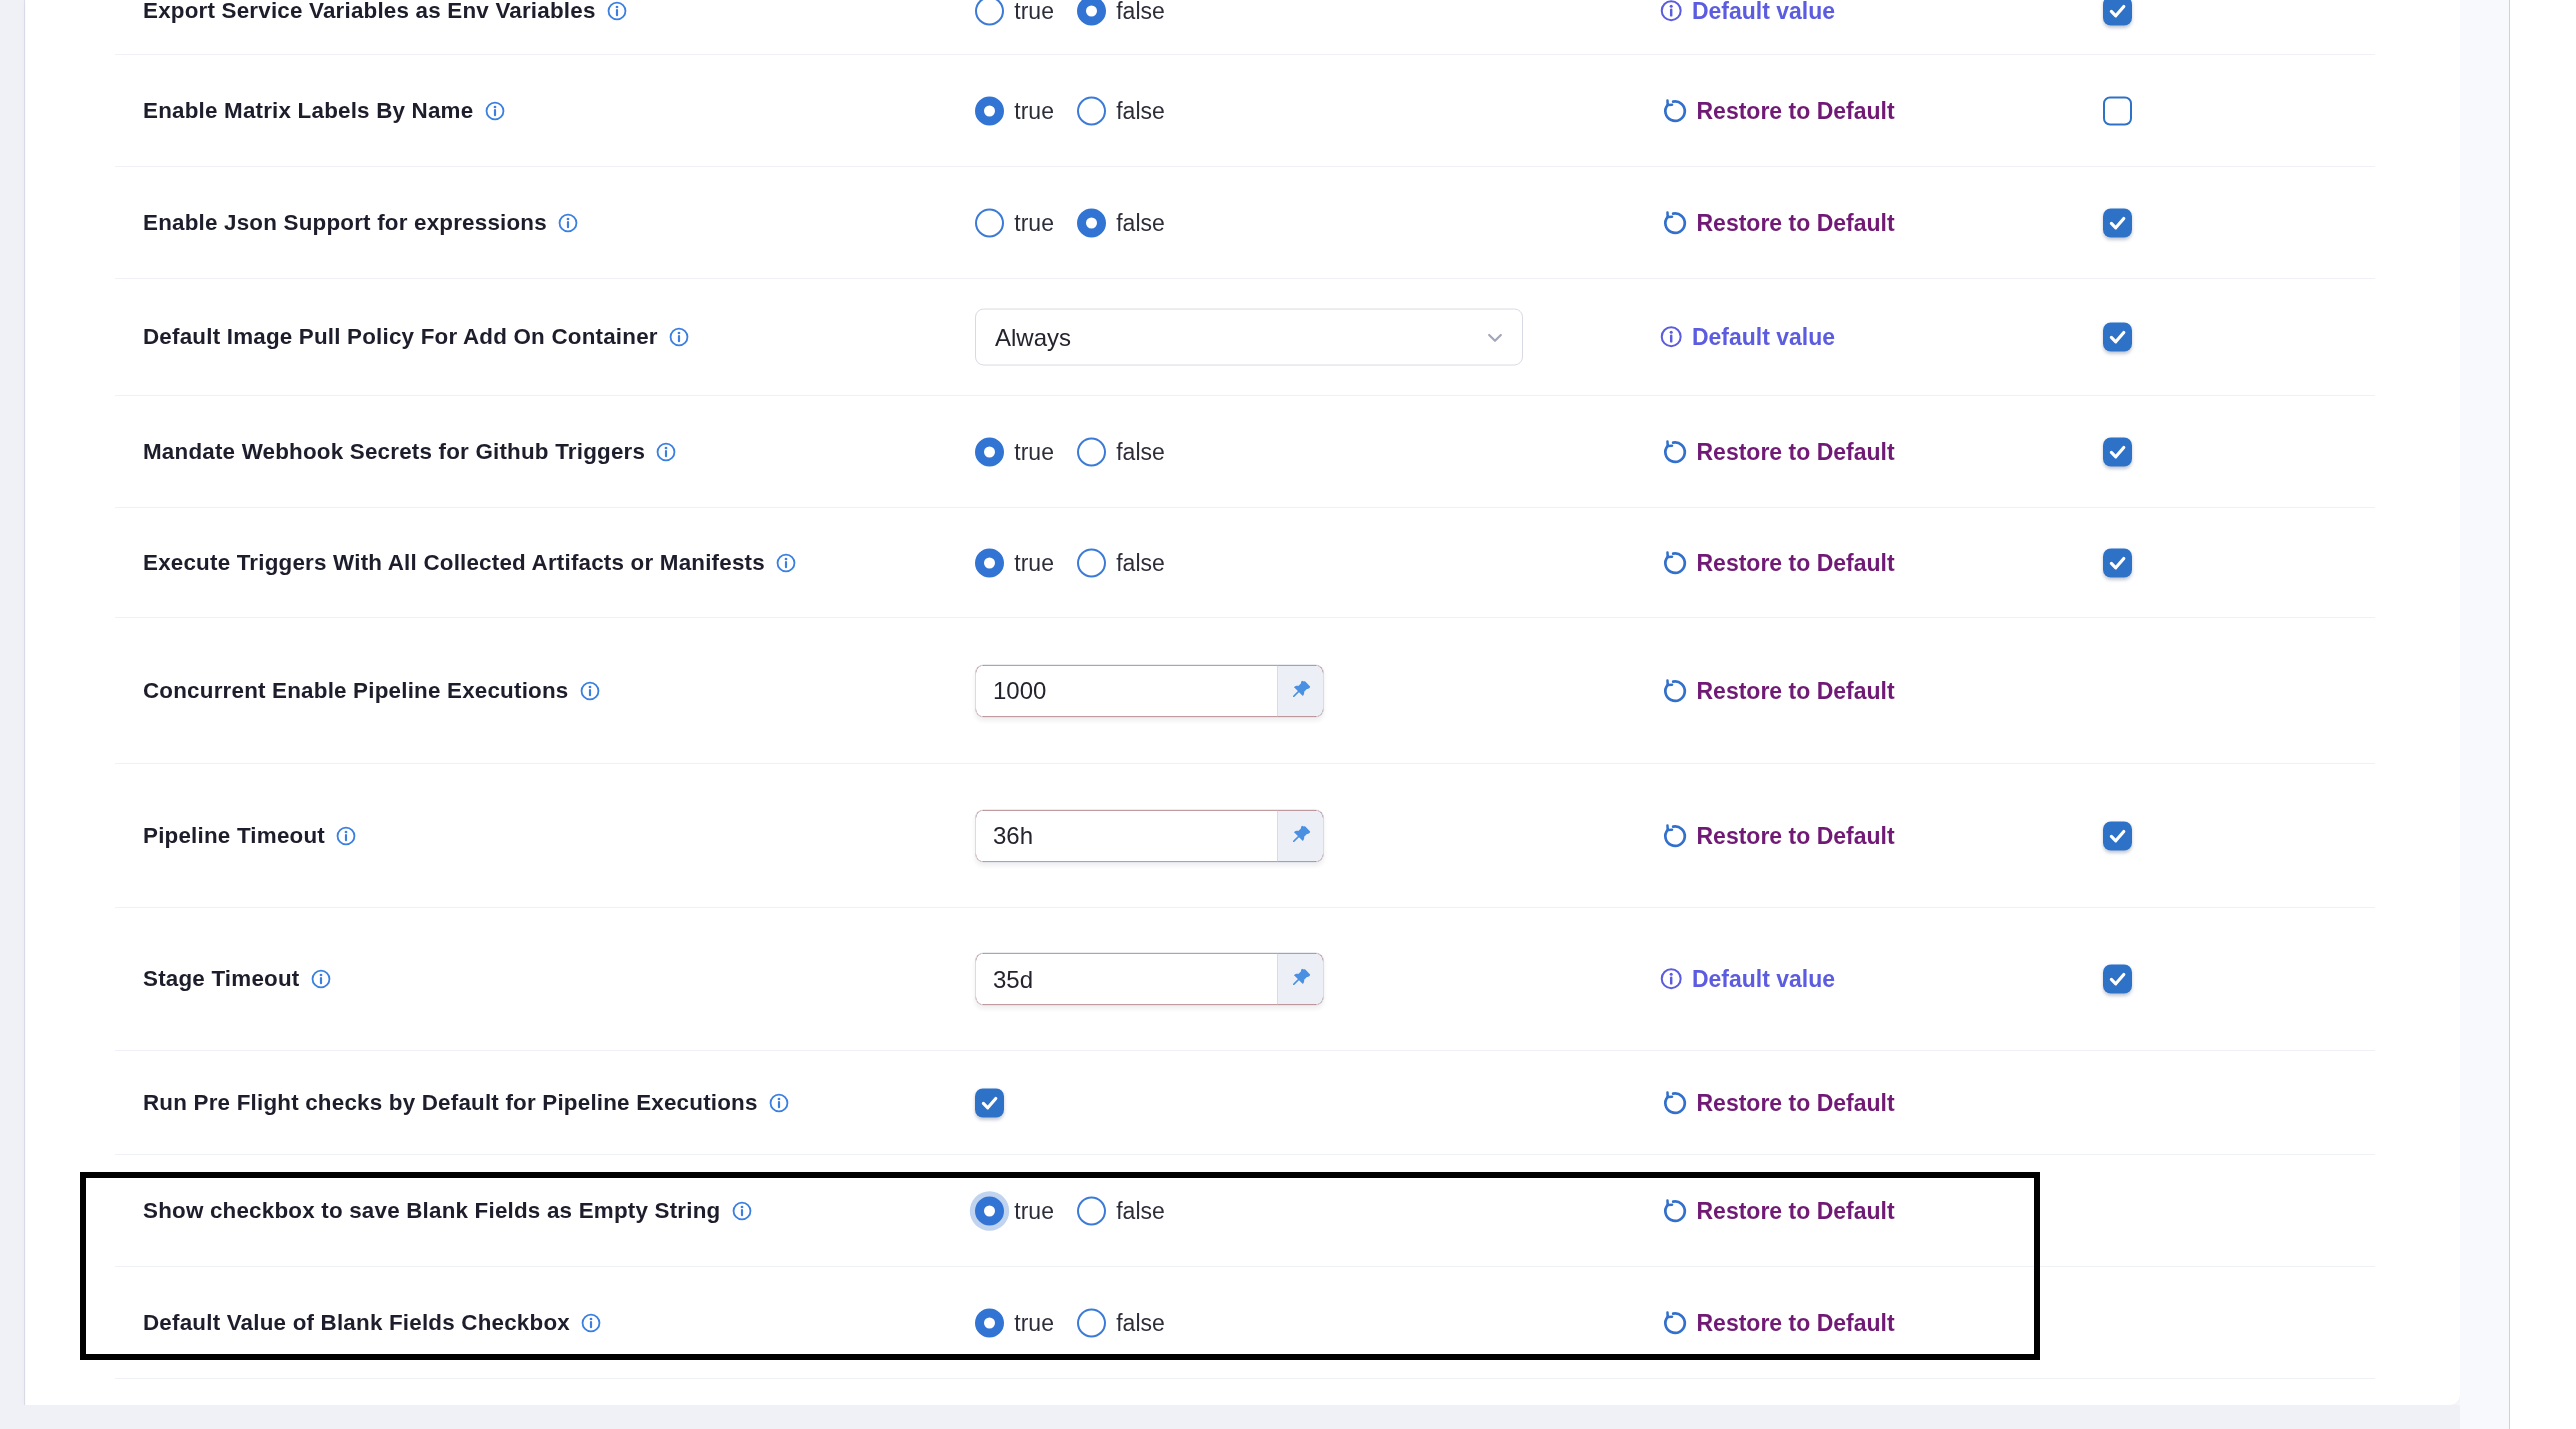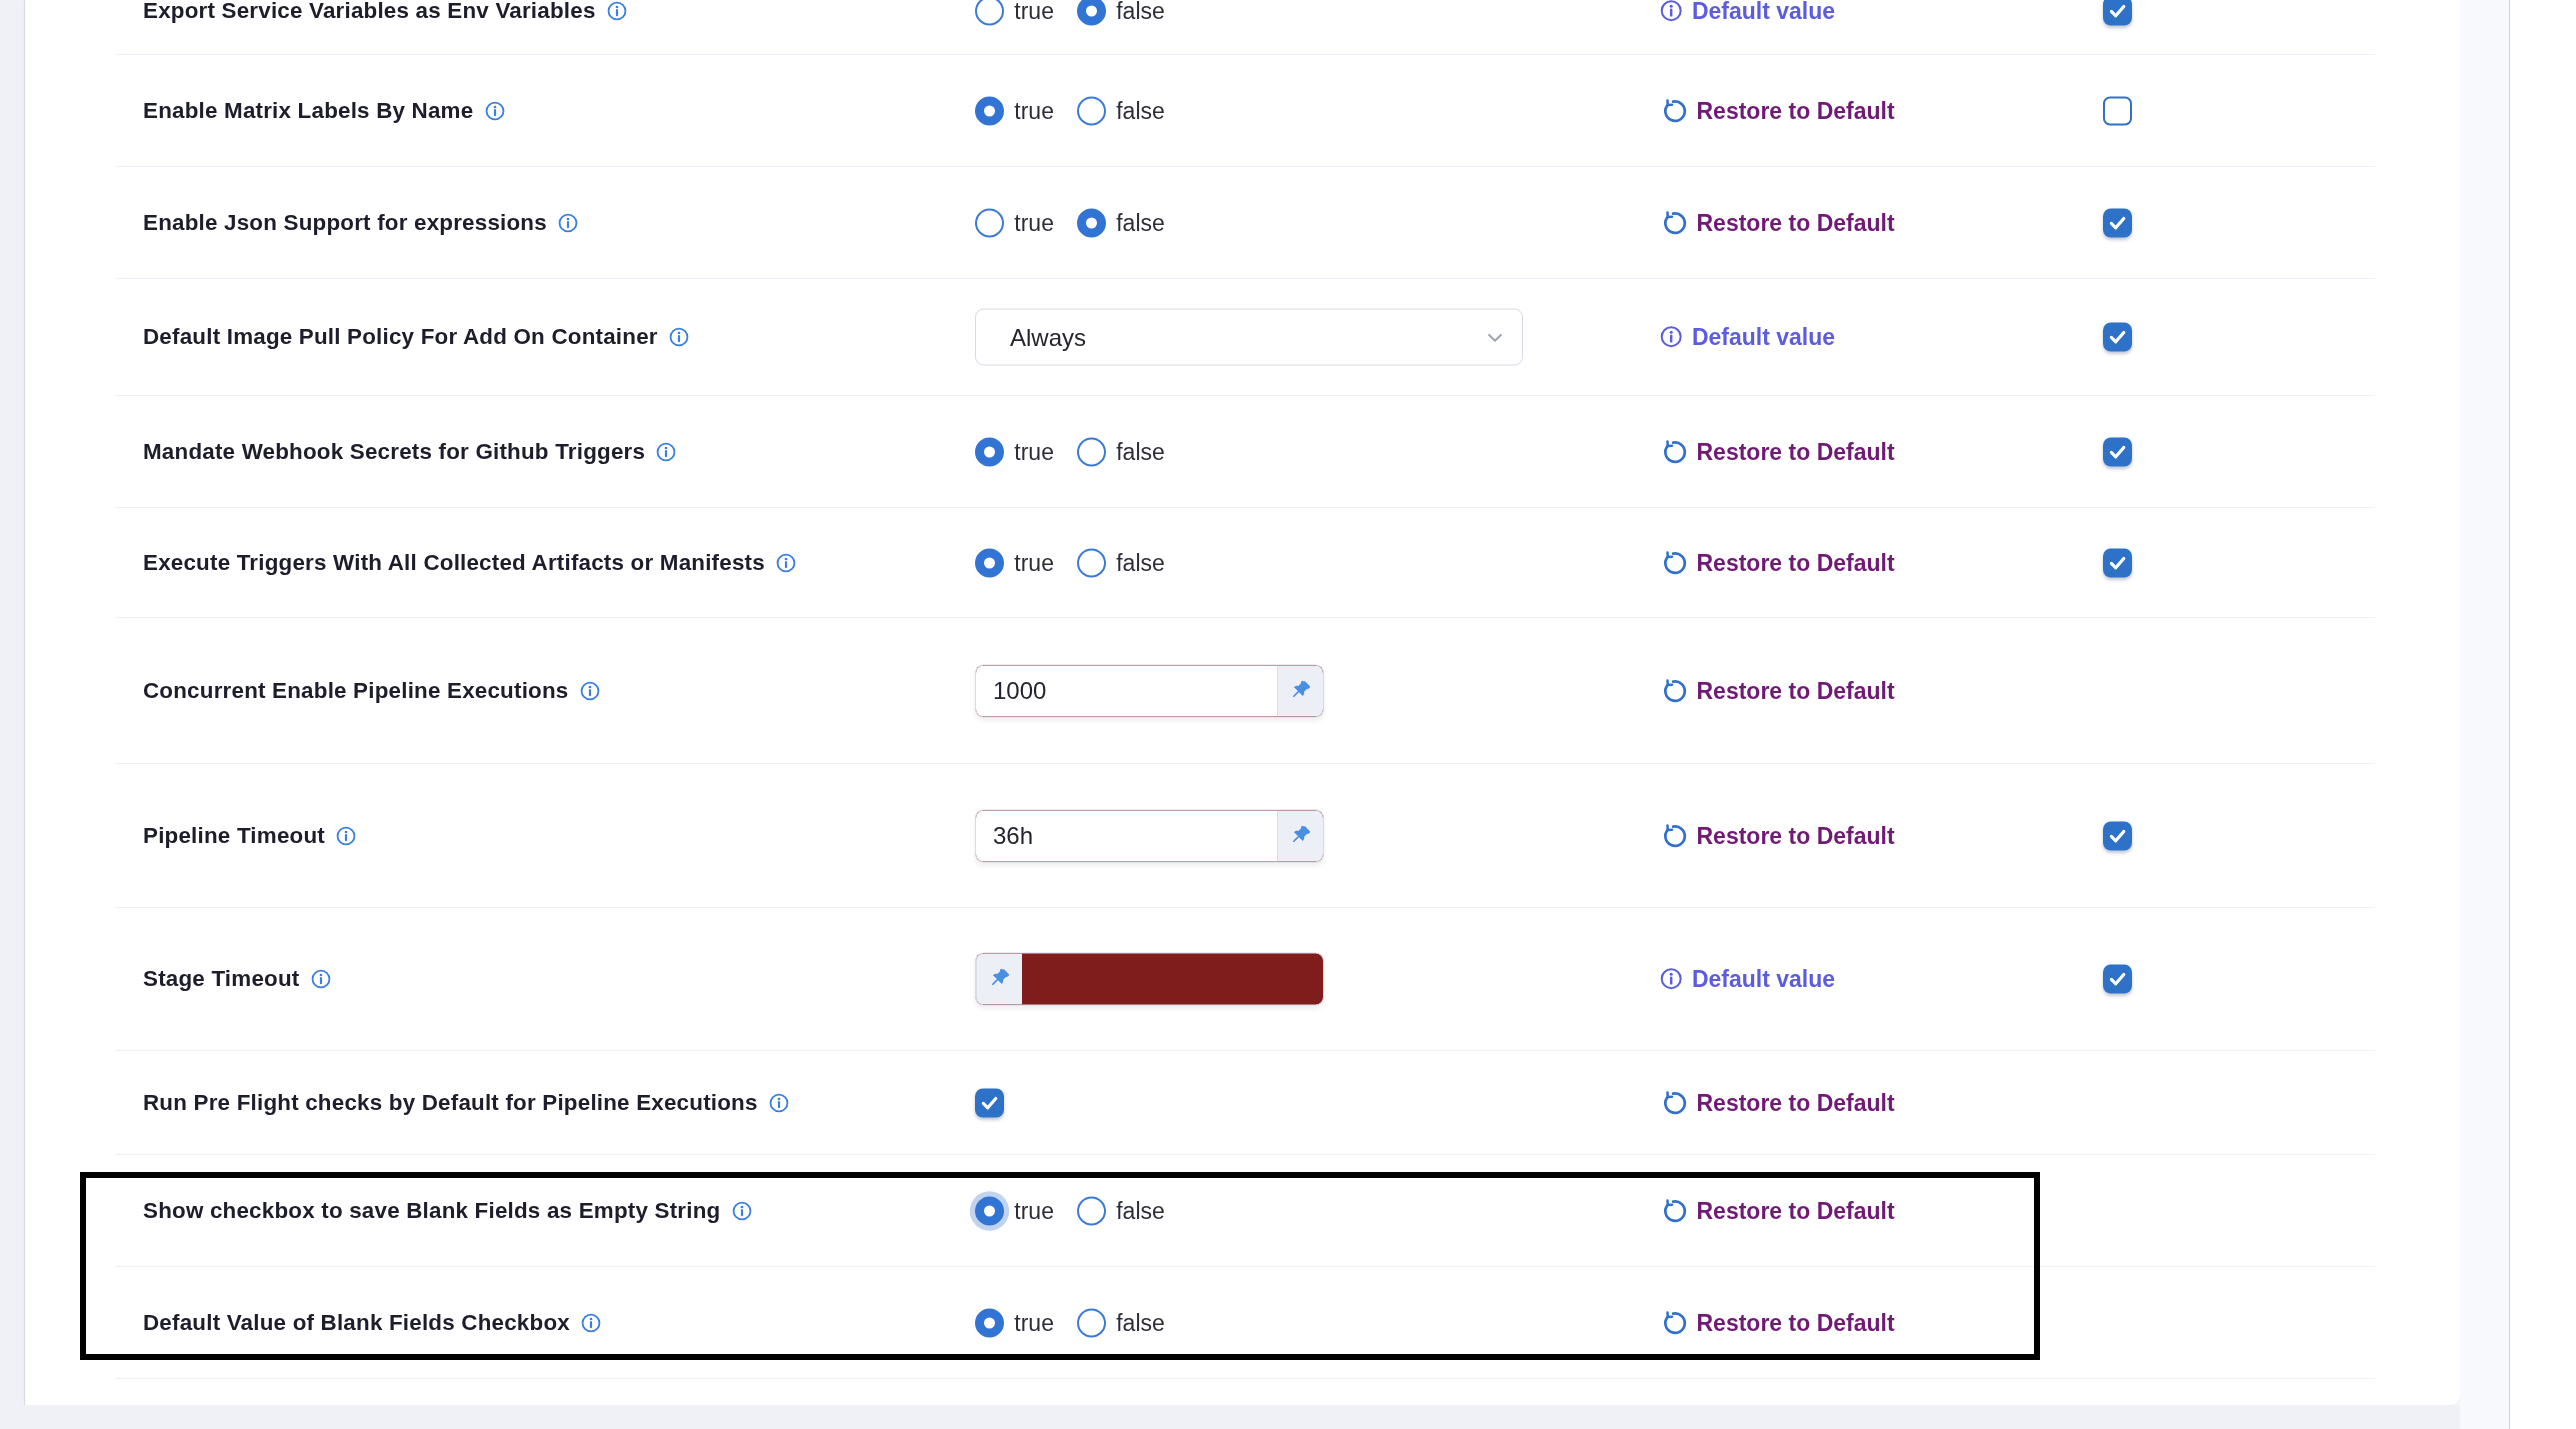--- a/index.html
+++ b/index.html
@@ -47,21 +47,21 @@
     border:1.7px solid #d9dbe6;border-radius:8.6px;background:#7f1d1d;
     box-shadow:0 2.6px 4.3px rgba(25,30,60,.07);overflow:hidden;}
   .input-value{flex:1;display:flex;align-items:center;padding-left:17px;
     font-size:24px;color:#24242e;background:#fff;}
   .pin-well{width:45px;background:#edeff7;border-left:1.7px solid #d9dbe6;
     display:flex;align-items:center;justify-content:center;}
   .pin-icon{width:23px;height:23px;color:#4a90e2;display:block;}
   
   .select-box{position:relative;width:548px;height:57px;box-sizing:border-box;
     border:1.7px solid #d8d9e3;border-radius:8.6px;background:#fff;
-    display:flex;align-items:center;padding-left:34px;font-size:24px;color:#24242e;}
+    display:flex;align-items:center;padding-left:19px;font-size:24px;color:#24242e;}
   .chevron-icon{position:absolute;right:17px;top:50%;transform:translateY(-50%);
     width:20px;height:20px;color:#a3a5b8;display:block;}
   
   .action{font-size:23px;font-weight:600;white-space:nowrap;}
   .action-restore{color:#701a75;}
   .action-default{color:#5c5ce0;}
   .restore-icon{width:27px;height:27px;color:#3270cc;display:block;}
   .info-icon.indigo{color:#5c5ce0;width:22.4px;height:22.4px;}
   
   .highlight-box{position:absolute;left:54px;top:1172px;width:1960px;height:188px;
@@ -379,20 +379,21 @@
       <svg class="info-icon t-info" viewBox="0 0 22 22" fill="none">
         <circle cx="11" cy="11" r="9.3" stroke="currentColor" stroke-width="2"></circle>
         <line x1="11" y1="10" x2="11" y2="15.6" stroke="currentColor" stroke-width="2.4" stroke-linecap="round"></line>
         <circle cx="11" cy="6.6" r="1.5" fill="currentColor"></circle>
       </svg>
     </div>
 
     <div class="cell c-control">
 
       <div class="input-group t-input">
+        <div class="input-value t-input-value">35d</div>
         <div class="pin-well">
           <svg class="pin-icon" viewBox="0 0 24 24" fill="currentColor">
             <path d="M15.6 2.2c.4-.4 1-.4 1.4 0l4.8 4.8c.4.4.4 1 0 1.4l-.8.8c-.6.6-1.5.9-2.3.7l-2.9 2.9c.3 1.6-.2 3.3-1.4 4.5l-4-4.1-4.7 4.7c-.3.3-1.1.6-1.4.3-.3-.3 0-1.1.3-1.4l4.7-4.7-4.1-4c1.2-1.2 2.9-1.7 4.5-1.4l2.9-2.9c-.2-.8.1-1.7.7-2.3l.3-.3z"></path>
           </svg>
         </div>
       </div>
 
     </div>
 
     <div class="cell c-action">

